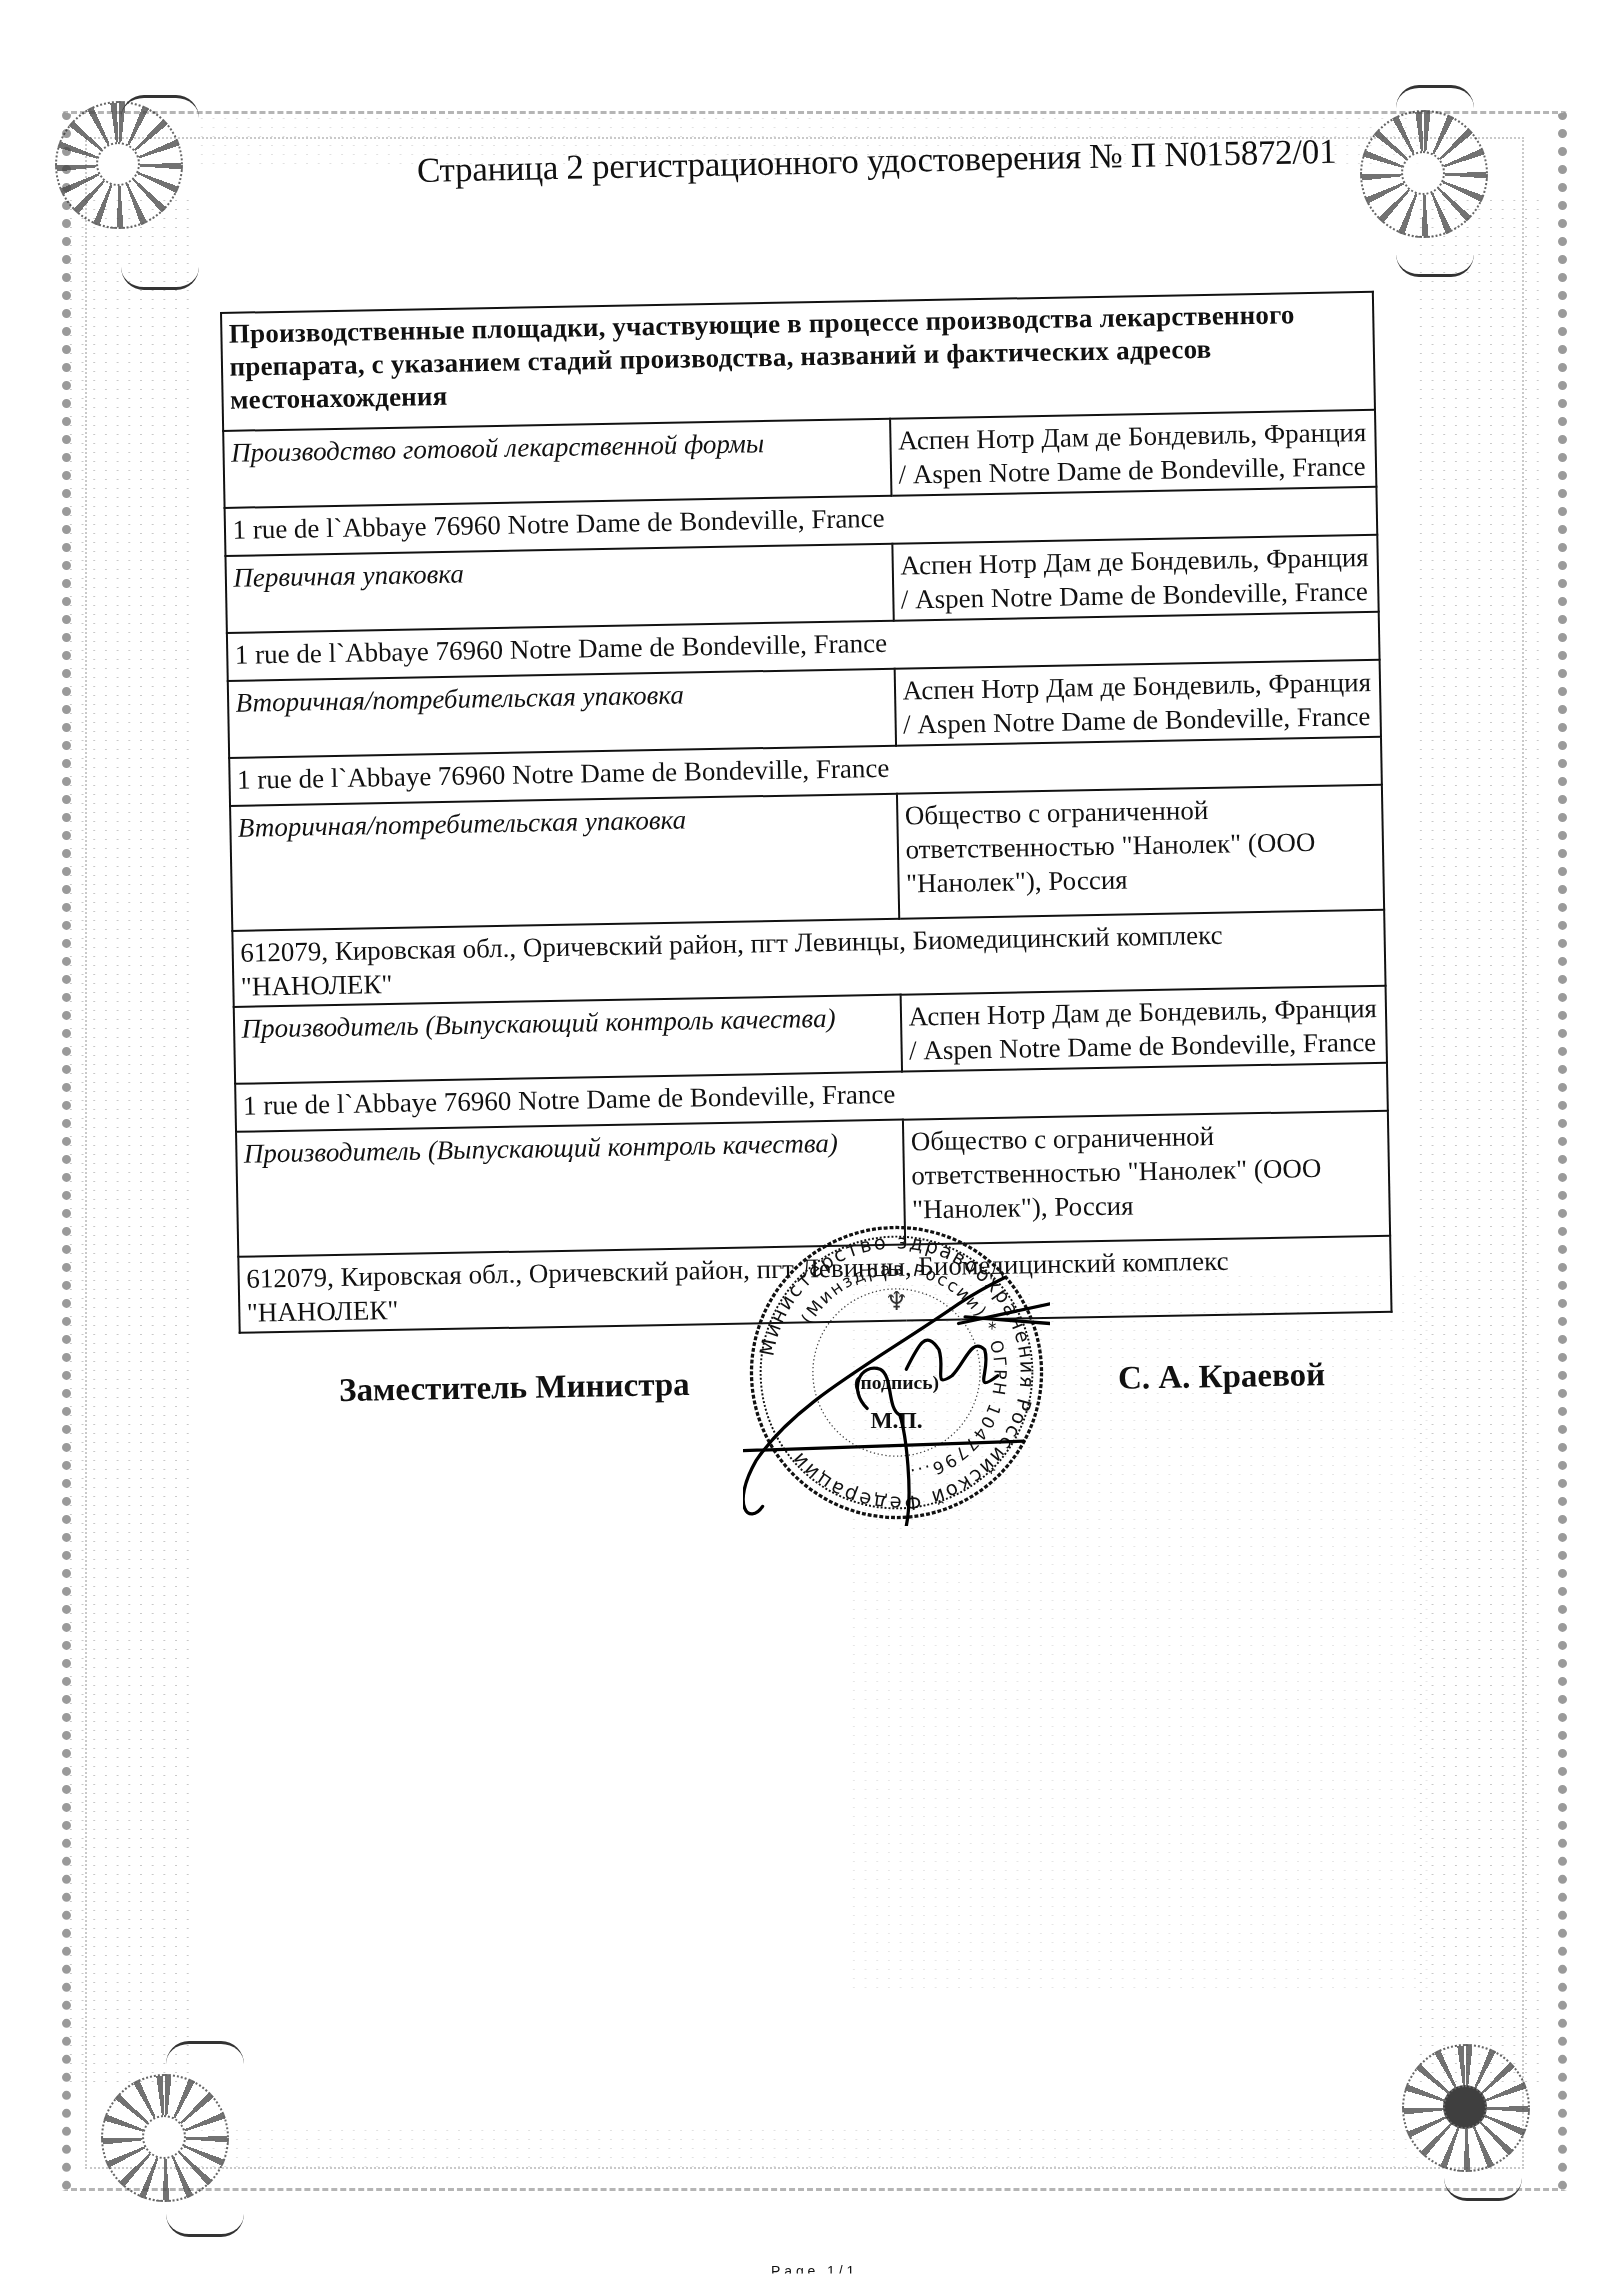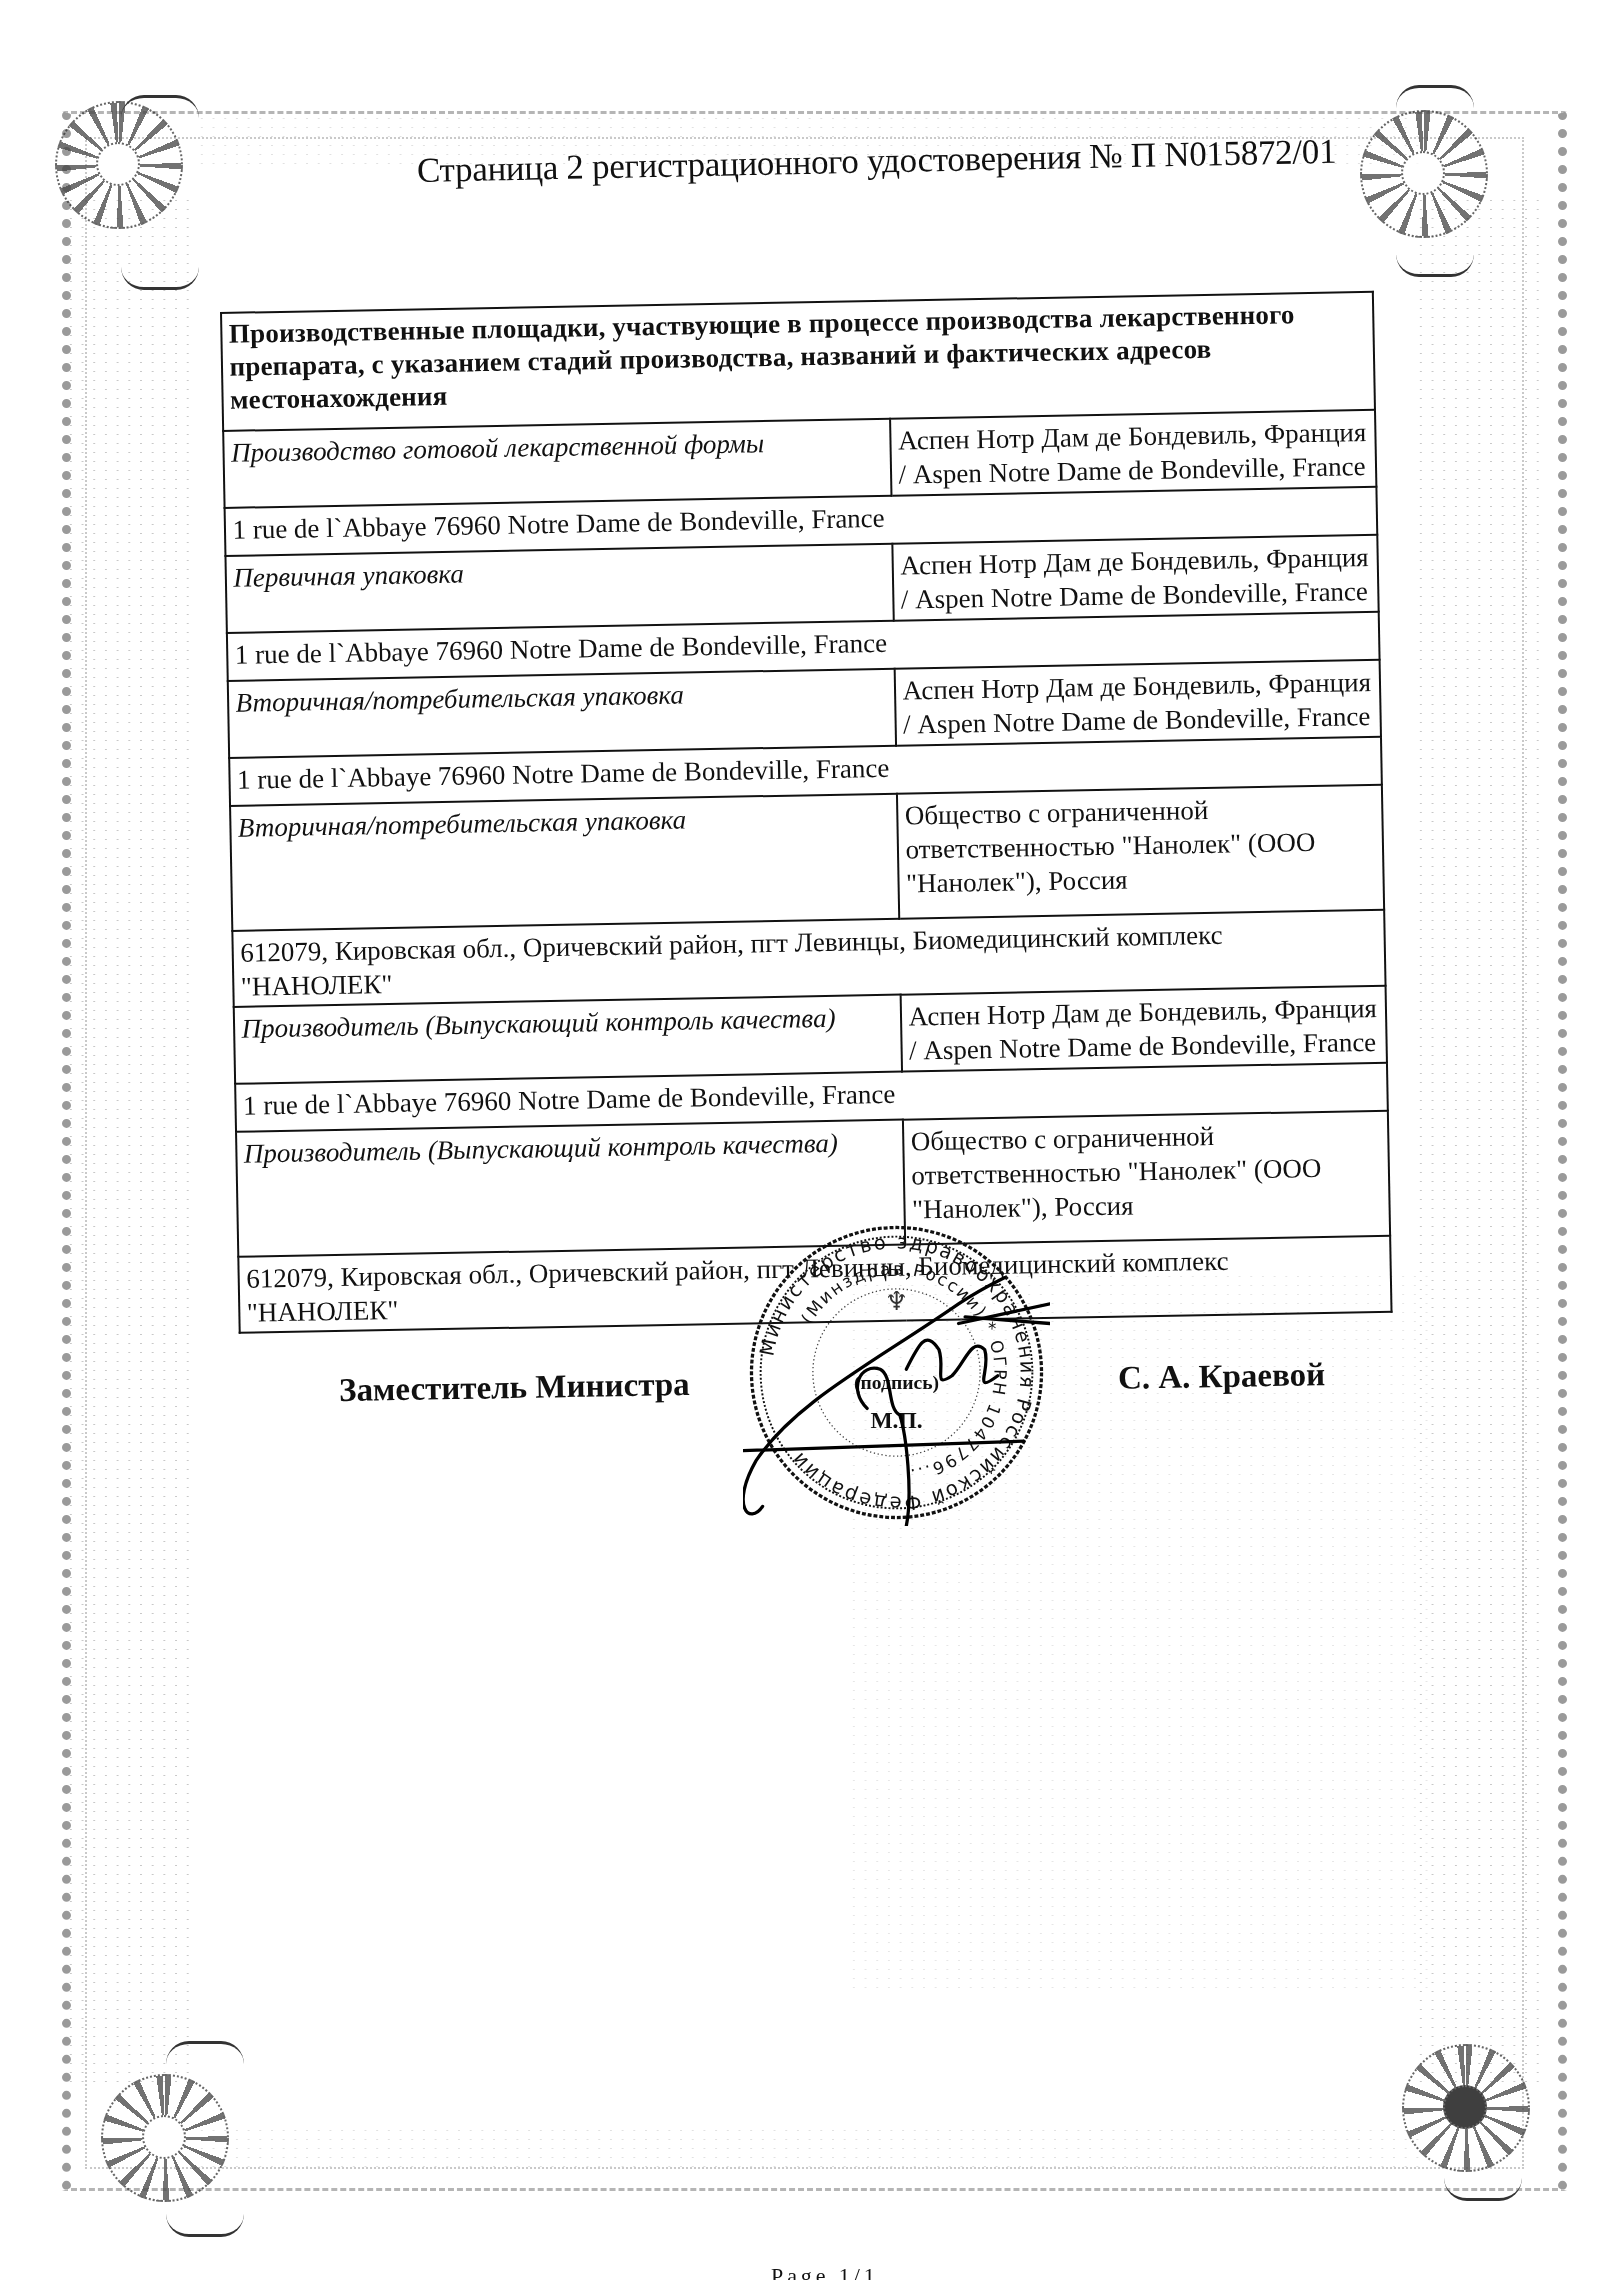--- a/index.html
+++ b/index.html
@@ -46,22 +46,22 @@
   
   .sig-role { position: absolute; left: 339px; top: 1369px; font-size: 33px; font-weight: bold;
       transform: rotate(-1deg); white-space: nowrap; }
   .sig-name { position: absolute; left: 1118px; top: 1358px; font-size: 33px; font-weight: bold;
       transform: rotate(-1deg); white-space: nowrap; }
 
   
   .stamp { position: absolute; left: 743px; top: 1219px; width: 307px; height: 307px; }
   .stamp svg { width: 100%; height: 100%; }
 
-  .footer { position: absolute; left: 771px; top: 2263px; font-family: Liberation Serif, serif;
-      font-size: 22px; letter-spacing: 3.9px; clip-path: inset(0 0 35% 0); }
+  .footer { position: absolute; left: 771px; top: 2263px; font-family: Liberation Sans, sans-serif;
+      font-size: 14px; letter-spacing: 3.9px; clip-path: inset(0 0 35% 0); }
 </style>
 </head>
 <body>
 
 <div class="texture" style="left:65px;top:196px;width:130px;height:1891px;"></div>
 <div class="texture" style="left:1415px;top:196px;width:124px;height:1891px;"></div>
 <div class="texture" style="left:196px;top:114px;width:1226px;height:52px;opacity:0.3;"></div>
 <div class="texture" style="left:848px;top:1272px;width:587px;height:717px;opacity:0.25;"></div>
 <div class="texture" style="left:196px;top:2126px;width:1226px;height:46px;opacity:0.3;"></div>
 

